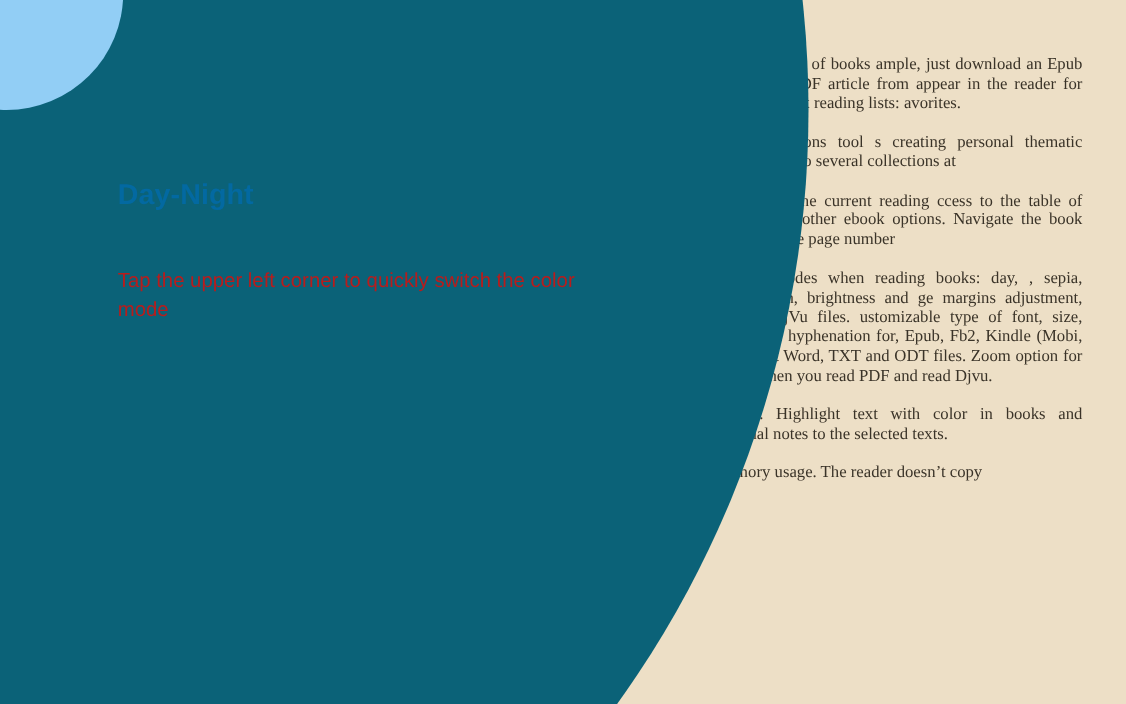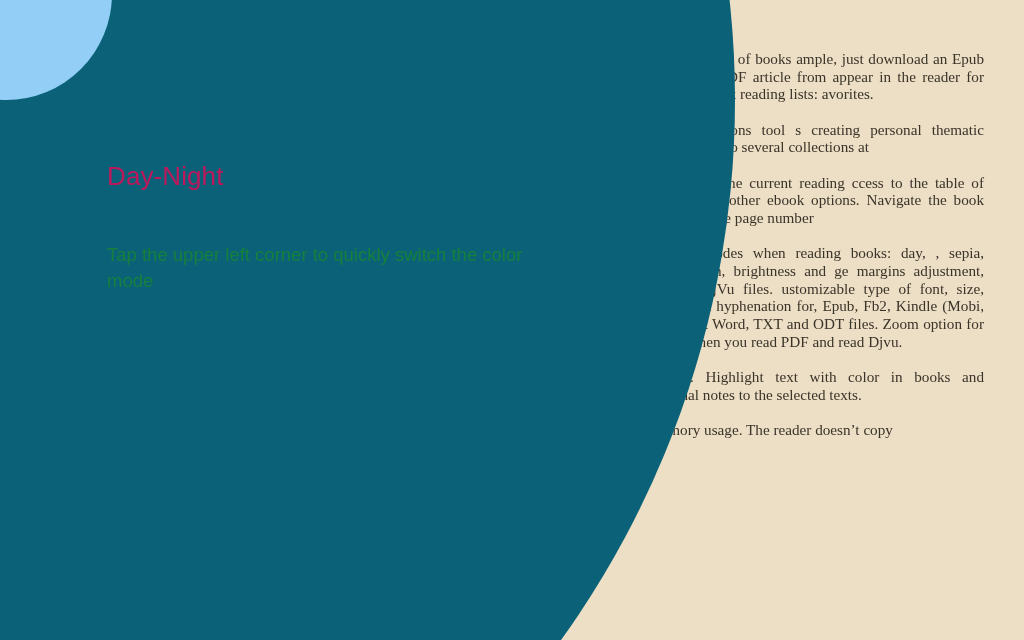--- a/index.html
+++ b/index.html
@@ -68,31 +68,31 @@
   
   #coach-text {
     position: absolute;
     left: 107px;
     top: 160px;
     width: 470px;
   }
   #coach-title {
     font-family: "Liberation Sans", sans-serif;
     font-size: 26px;
-    font-weight: 400;
-    color: #be185d;
+    font-weight: 700;
+    color: #0369a1;
     letter-spacing: .1px;
     margin: 0;
     line-height: 32px;
   }
   #coach-body {
     font-family: "Liberation Sans", sans-serif;
     font-size: 18.5px;
     font-weight: 400;
-    color: #15803d;
+    color: #b91c1c;
     line-height: 26px;
     margin: 50px 0 0 0;
     width: 462px;
   }
 </style>
 </head>
 <body>
 
 <div id="screen">
 

